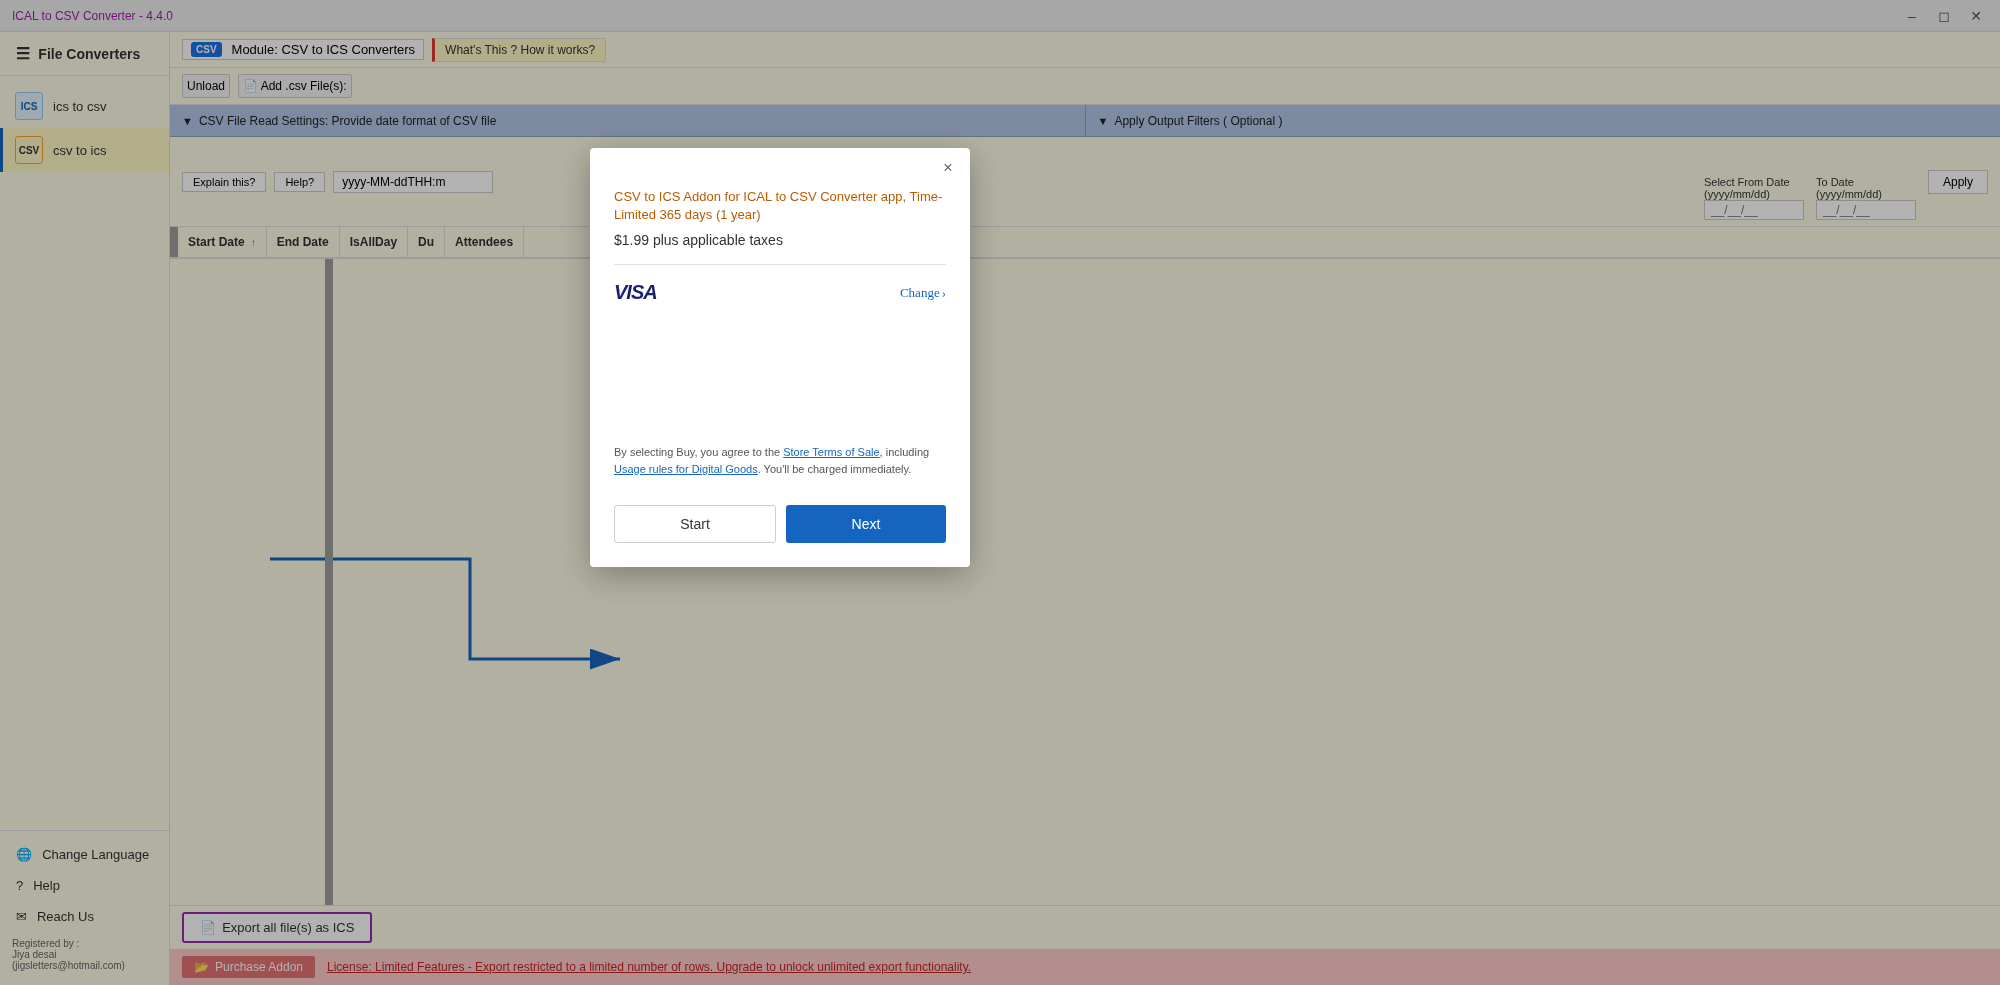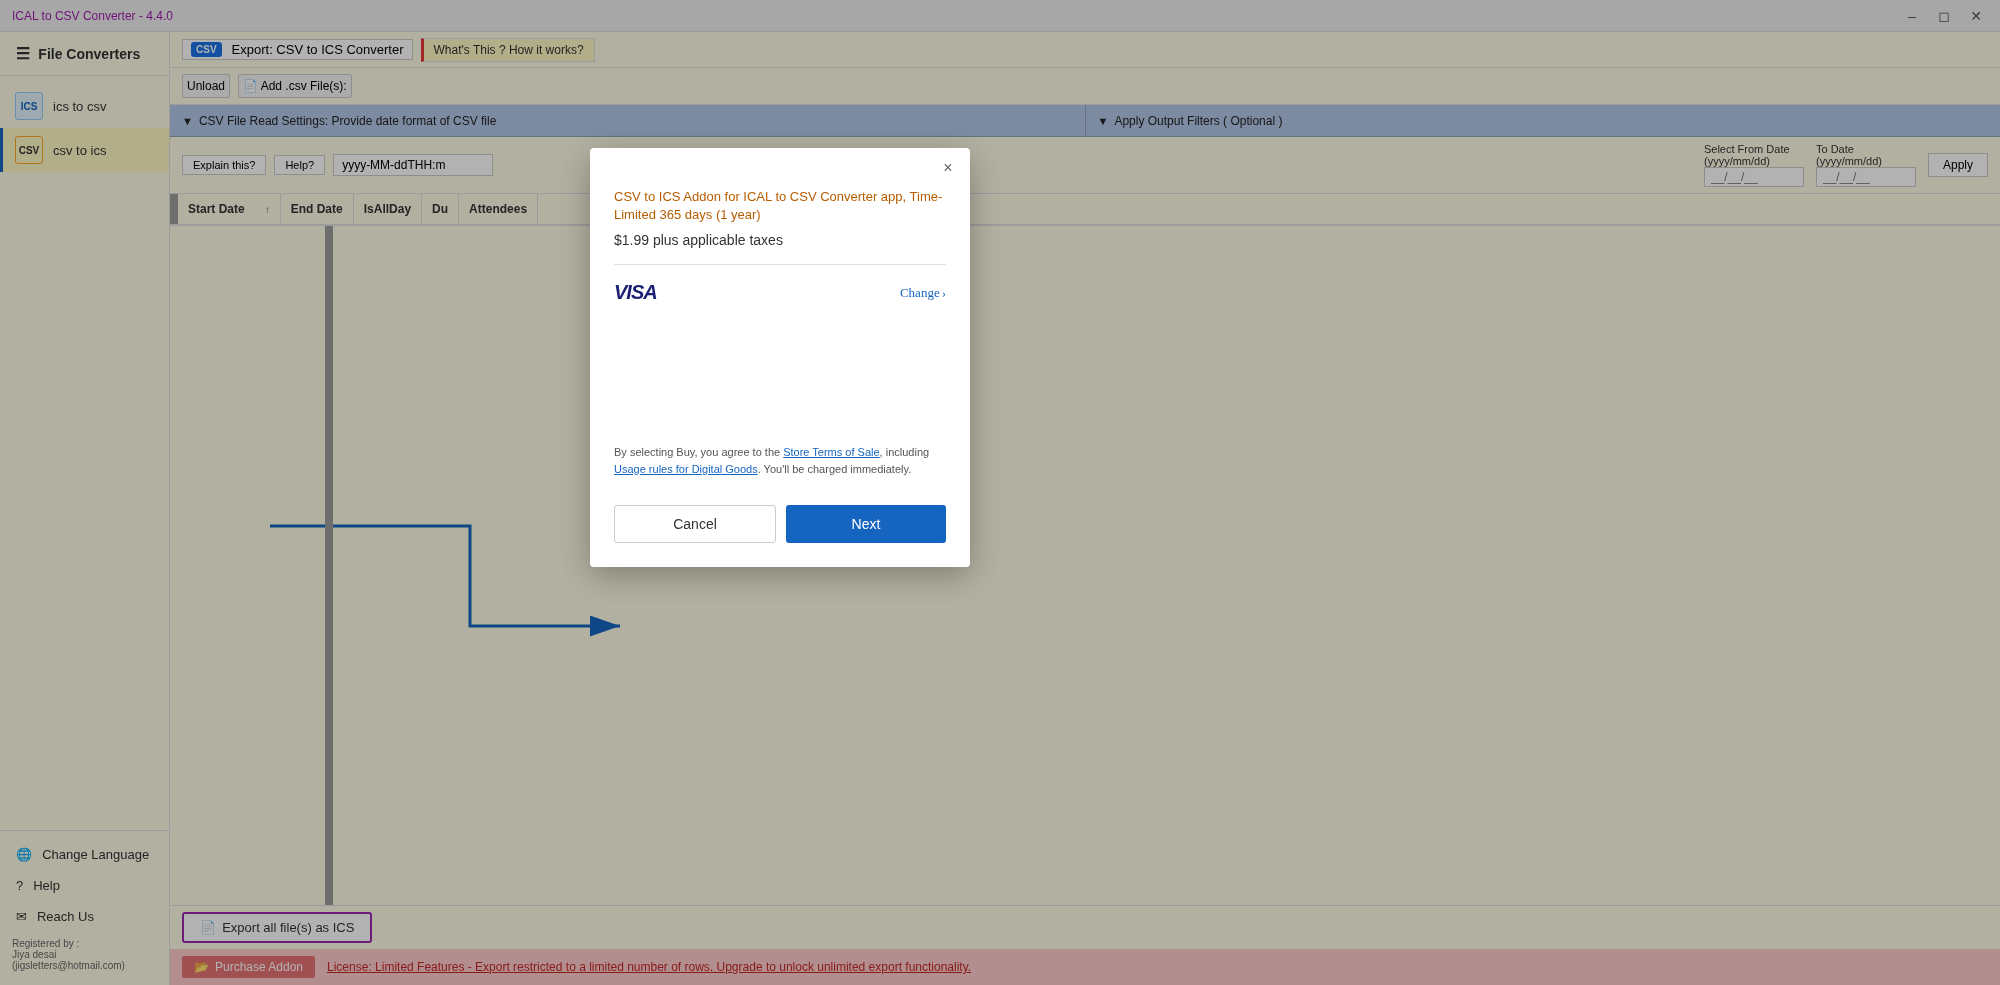--- a/index.html
+++ b/index.html
@@ -213,20 +213,21 @@
       border-left: 1px solid #90a4ae;
     }
     .collapse-arrow {
       font-size: 11px;
       cursor: pointer;
     }
     .date-filter-group {
       display: flex;
       align-items: flex-start;
       gap: 6px;
+      margin-top: 33px;
     }
     .date-filter-label {
       font-size: 11px;
       color: #333;
     }
     .date-input {
       border: 1px solid #ccc;
       padding: 2px 6px;
       font-size: 12px;
       width: 100px;
@@ -277,21 +278,21 @@
       min-height: 30px;
     }
     .th {
       padding: 6px 10px;
       font-size: 12px;
       font-weight: 600;
       color: #333;
       border-right: 1px solid #e0e0e0;
       display: flex;
       align-items: center;
-      gap: 20px;
+      gap: 6px;
     }
     .sort-arrow { font-size: 10px; color: #666; }
 
     
     .canvas-area {
       flex: 1;
       background: #fffde7;
       position: relative;
       overflow: hidden;
     }
@@ -525,21 +526,21 @@
         <div>Jiya desai (jigsletters@hotmail.com)</div>
       </div>
     </div>
   </div>
 
   <div class="main-content">
 
     <div class="module-bar">
       <div style="display:flex;align-items:center;gap:6px;border:1px solid #ccc;padding:2px 8px;background:white;">
         <span class="module-badge">CSV</span>
-        <span>Export: CSV to ICS Converter</span>
+        <span>Module: CSV to ICS Converters</span>
       </div>
       <button class="whats-this-btn">What's This ? How it works?</button>
     </div>
 
     <div class="toolbar">
       <button class="toolbar-btn">Unload</button>
       <button class="toolbar-btn">
         <span>📄</span>
         <span>Add .csv File(s):</span>
       </button>
@@ -647,18 +648,18 @@
         <a class="change-link">
           <span>Change</span>
           <span>›</span>
         </a>
       </div>
       <div class="modal-spacer"></div>
       <div class="modal-terms">
         <span>By selecting Buy, you agree to the </span><a>Store Terms of Sale</a><span>, including </span><a>Usage rules for Digital Goods</a><span>. You'll be charged immediately.</span>
       </div>
       <div class="modal-footer">
-        <button class="btn-cancel">Cancel</button>
+        <button class="btn-cancel">Start</button>
         <button class="btn-next">Next</button>
       </div>
     </div>
   </div>
 </div>
 
 </body></html>

